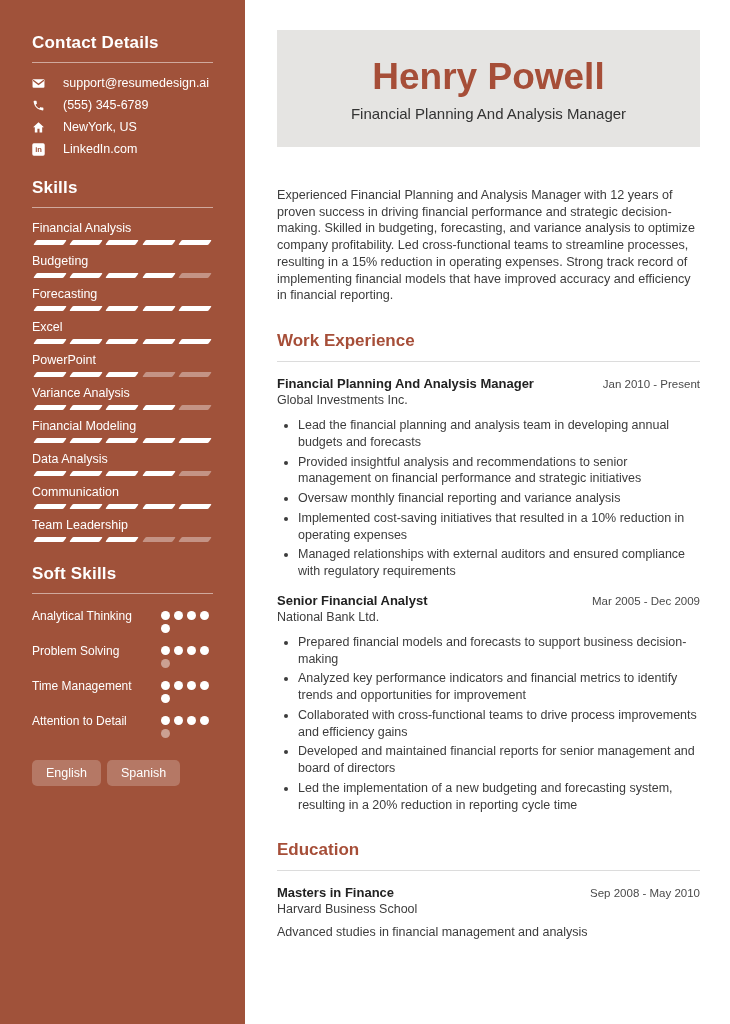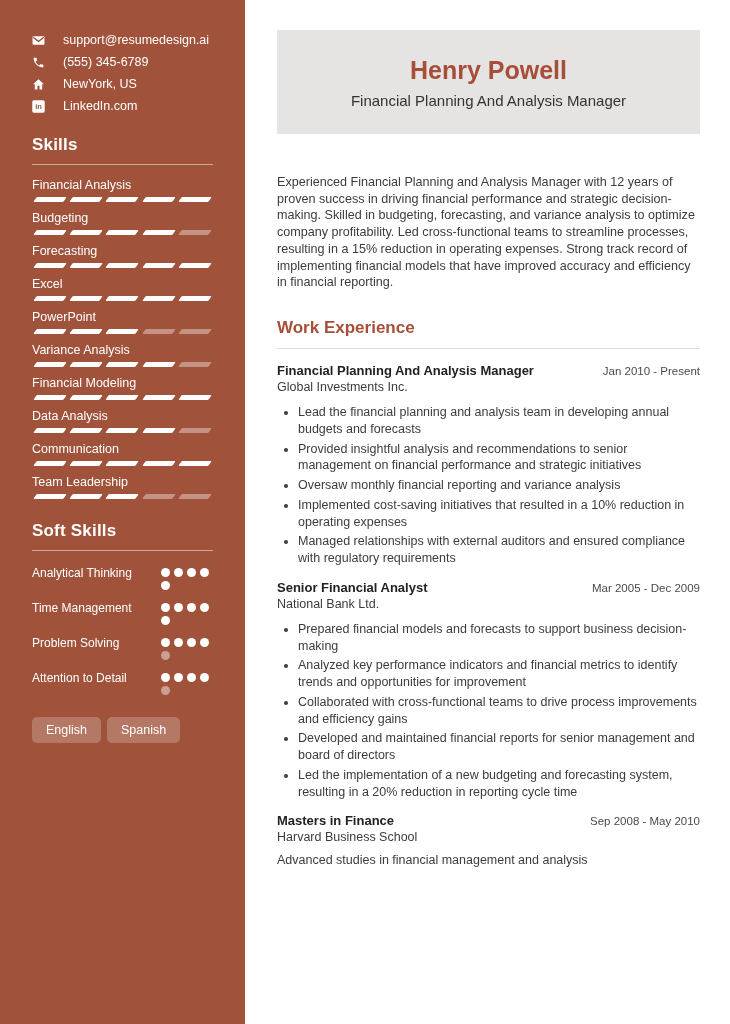--- a/index.html
+++ b/index.html
@@ -27,21 +27,21 @@
   .dots { width:52px; display:flex; flex-wrap:wrap; gap:4px; align-content:flex-start; padding-top:4px; }
   .dots i { width:9px; height:9px; border-radius:50%; background:rgba(255,255,255,.45); }
   .dots i.on { background:#fff; }
 
   .pills { display:flex; gap:6px; }
   .pill { background:rgba(255,255,255,.22); border-radius:5px; padding:6px 14px; font-size:12.5px; }
 
   
   .main { flex:1; padding:30px 30px 30px 32px; }
   .hero { background:#E5E4E2; text-align:center; padding:26px 10px 25px; }
-  .hero-name { font-size:25px; font-weight:bold; color:#A64E38; }
+  .hero-name { font-size:37px; font-weight:bold; color:#A64E38; }
   .hero-title { font-size:15px; color:#333; margin-top:7px; }
 
   .summary { margin-top:40px; font-size:12.6px; line-height:1.33; color:#3C3C3C; }
 
   .sec-h { margin-top:27px; font-size:17px; font-weight:bold; color:#A64E38;
            padding-bottom:10px; border-bottom:1px solid #DCDCDC; margin-bottom:14px; }
 
   .job-head { display:flex; justify-content:space-between; align-items:baseline; }
   .job-title { font-size:13px; font-weight:bold; color:#222; }
   .job-date { font-size:11.5px; color:#4A4A4A; white-space:nowrap; }
@@ -53,20 +53,21 @@
   .edu-desc { font-size:12.5px; color:#3C3C3C; margin-top:9px; }
 </style>
 </head>
 <body>
 
 <div class="page">
 
   <aside class="sidebar">
 
     <section class="side-section">
+      <div class="side-h">Contact Details</div>
       <div class="contact-item">
         <span class="cicon">
           <svg viewBox="0 0 24 24">
               <rect x="1" y="4" width="22" height="16" rx="2" fill="#fff"></rect>
               <path d="M2 6l10 7.5L22 6" stroke="#A0523A" stroke-width="2.4" fill="none"></path>
             </svg>
         </span>
         <span>support@resumedesign.ai</span>
       </div>
       <div class="contact-item">
@@ -208,37 +209,37 @@
         <div class="soft-name">Analytical Thinking</div>
         <div class="dots">
             <i class="on"></i>
             <i class="on"></i>
             <i class="on"></i>
             <i class="on"></i>
             <i class="on"></i>
           </div>
       </div>
       <div class="soft-row">
+        <div class="soft-name">Problem Solving</div>
+        <div class="dots">
+            <i class="on"></i>
+            <i class="on"></i>
+            <i class="on"></i>
+            <i class="on"></i>
+            <i></i>
+          </div>
+      </div>
+      <div class="soft-row">
         <div class="soft-name">Time Management</div>
         <div class="dots">
             <i class="on"></i>
             <i class="on"></i>
             <i class="on"></i>
             <i class="on"></i>
             <i class="on"></i>
-          </div>
-      </div>
-      <div class="soft-row">
-        <div class="soft-name">Problem Solving</div>
-        <div class="dots">
-            <i class="on"></i>
-            <i class="on"></i>
-            <i class="on"></i>
-            <i class="on"></i>
-            <i></i>
           </div>
       </div>
       <div class="soft-row">
         <div class="soft-name">Attention to Detail</div>
         <div class="dots">
             <i class="on"></i>
             <i class="on"></i>
             <i class="on"></i>
             <i class="on"></i>
             <i></i>
@@ -292,20 +293,21 @@
           <li>Prepared financial models and forecasts to support business decision-making</li>
           <li>Analyzed key performance indicators and financial metrics to identify trends and opportunities for improvement</li>
           <li>Collaborated with cross-functional teams to drive process improvements and efficiency gains</li>
           <li>Developed and maintained financial reports for senior management and board of directors</li>
           <li>Led the implementation of a new budgeting and forecasting system, resulting in a 20% reduction in reporting cycle time</li>
         </ul>
       </article>
     </section>
 
     <section>
+      <h2 class="sec-h">Education</h2>
 
       <article class="edu">
         <div class="job-head">
           <span class="job-title">Masters in Finance</span>
           <span class="job-date">Sep 2008 - May 2010</span>
         </div>
         <div class="job-company">Harvard Business School</div>
         <div class="edu-desc">Advanced studies in financial management and analysis</div>
       </article>
 

